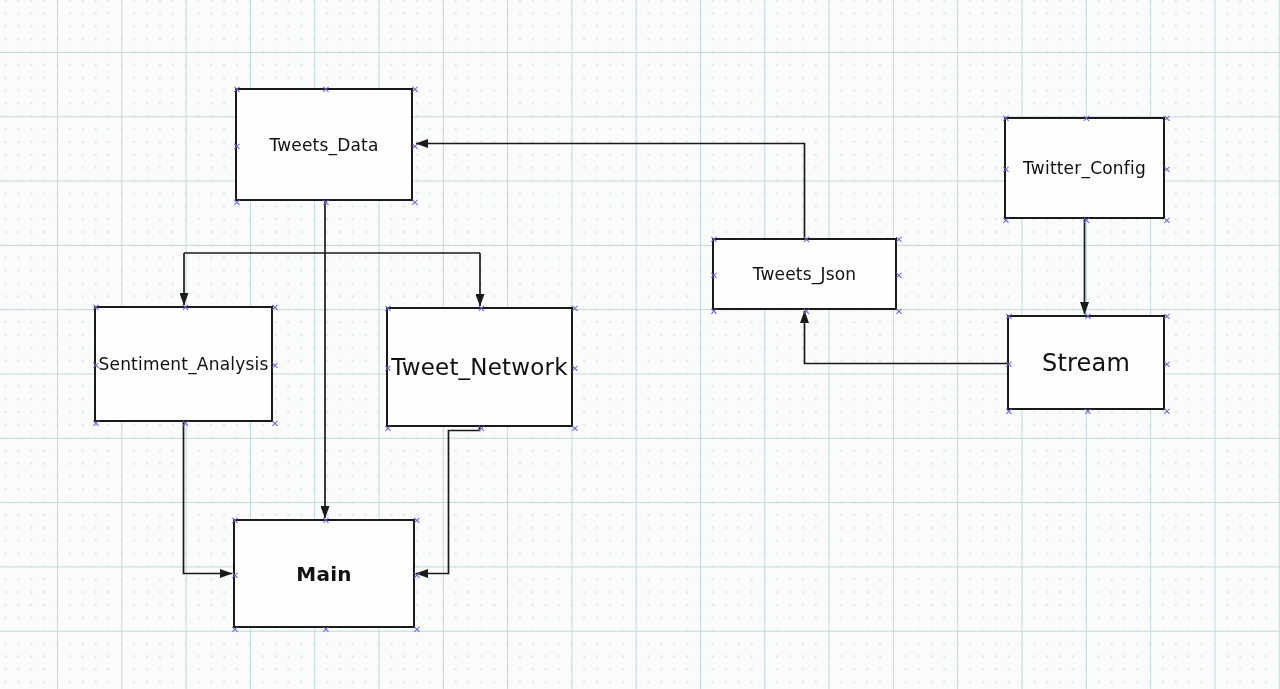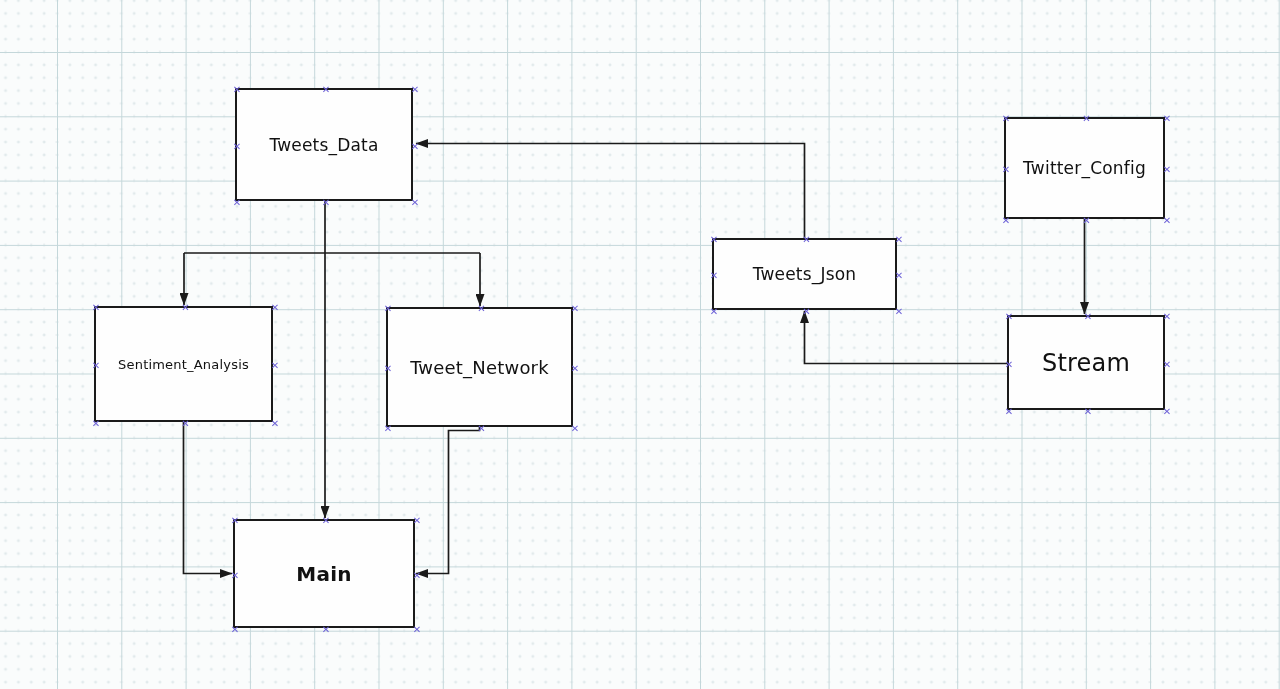--- a/index.html
+++ b/index.html
@@ -107,32 +107,32 @@
       <span class="handle" style="left: 0px; top: 0px; color: rgb(107, 95, 214);">✕</span>
       <span class="handle" style="left: 92.5px; top: 0px; color: rgb(107, 95, 214);">✕</span>
       <span class="handle" style="left: 185px; top: 0px; color: rgb(107, 95, 214);">✕</span>
       <span class="handle" style="left: 0px; top: 36px; color: rgb(107, 95, 214);">✕</span>
       <span class="handle" style="left: 185px; top: 36px; color: rgb(107, 95, 214);">✕</span>
       <span class="handle" style="left: 0px; top: 72px; color: rgb(107, 95, 214);">✕</span>
       <span class="handle" style="left: 92.5px; top: 72px; color: rgb(107, 95, 214);">✕</span>
       <span class="handle" style="left: 185px; top: 72px; color: rgb(107, 95, 214);">✕</span>
     </div>
     <div class="node" style="left: 94px; top: 306px; width: 179px; height: 116px;">
-      <span class="label" style="font-size: 13px;">Sentiment_Analysis</span>
+      <span class="label" style="font-size: 17px;">Sentiment_Analysis</span>
       <span class="handle" style="left: 0px; top: 0px; color: rgb(107, 95, 214);">✕</span>
       <span class="handle" style="left: 89.5px; top: 0px; color: rgb(107, 95, 214);">✕</span>
       <span class="handle" style="left: 179px; top: 0px; color: rgb(107, 95, 214);">✕</span>
       <span class="handle" style="left: 0px; top: 58px; color: rgb(107, 95, 214);">✕</span>
       <span class="handle" style="left: 179px; top: 58px; color: rgb(107, 95, 214);">✕</span>
       <span class="handle" style="left: 0px; top: 116px; color: rgb(107, 95, 214);">✕</span>
       <span class="handle" style="left: 89.5px; top: 116px; color: rgb(107, 95, 214);">✕</span>
       <span class="handle" style="left: 179px; top: 116px; color: rgb(107, 95, 214);">✕</span>
     </div>
     <div class="node" style="left: 386px; top: 307px; width: 187px; height: 120px;">
-      <span class="label" style="font-size: 18px;">Tweet_Network</span>
+      <span class="label" style="font-size: 23px;">Tweet_Network</span>
       <span class="handle" style="left: 0px; top: 0px; color: rgb(107, 95, 214);">✕</span>
       <span class="handle" style="left: 93.5px; top: 0px; color: rgb(107, 95, 214);">✕</span>
       <span class="handle" style="left: 187px; top: 0px; color: rgb(107, 95, 214);">✕</span>
       <span class="handle" style="left: 0px; top: 60px; color: rgb(107, 95, 214);">✕</span>
       <span class="handle" style="left: 187px; top: 60px; color: rgb(107, 95, 214);">✕</span>
       <span class="handle" style="left: 0px; top: 120px; color: rgb(107, 95, 214);">✕</span>
       <span class="handle" style="left: 93.5px; top: 120px; color: rgb(107, 95, 214);">✕</span>
       <span class="handle" style="left: 187px; top: 120px; color: rgb(107, 95, 214);">✕</span>
     </div>
     <div class="node" style="left: 1007px; top: 315px; width: 158px; height: 95px;">

